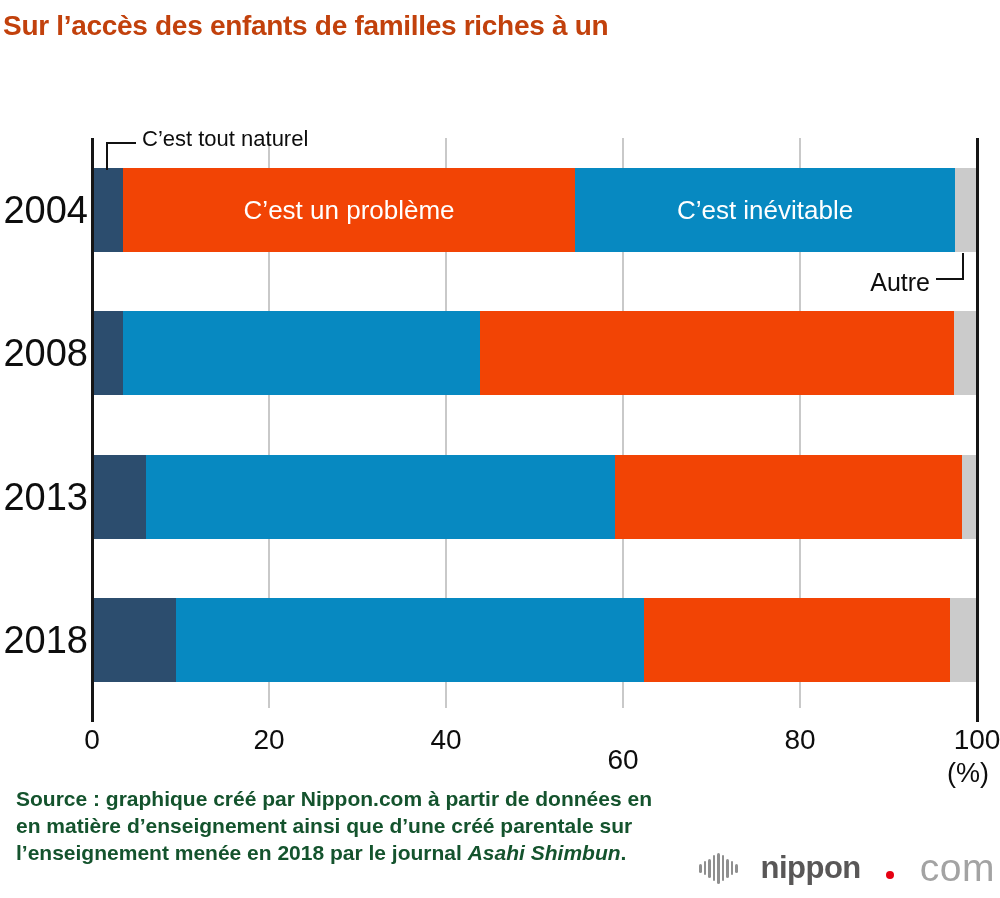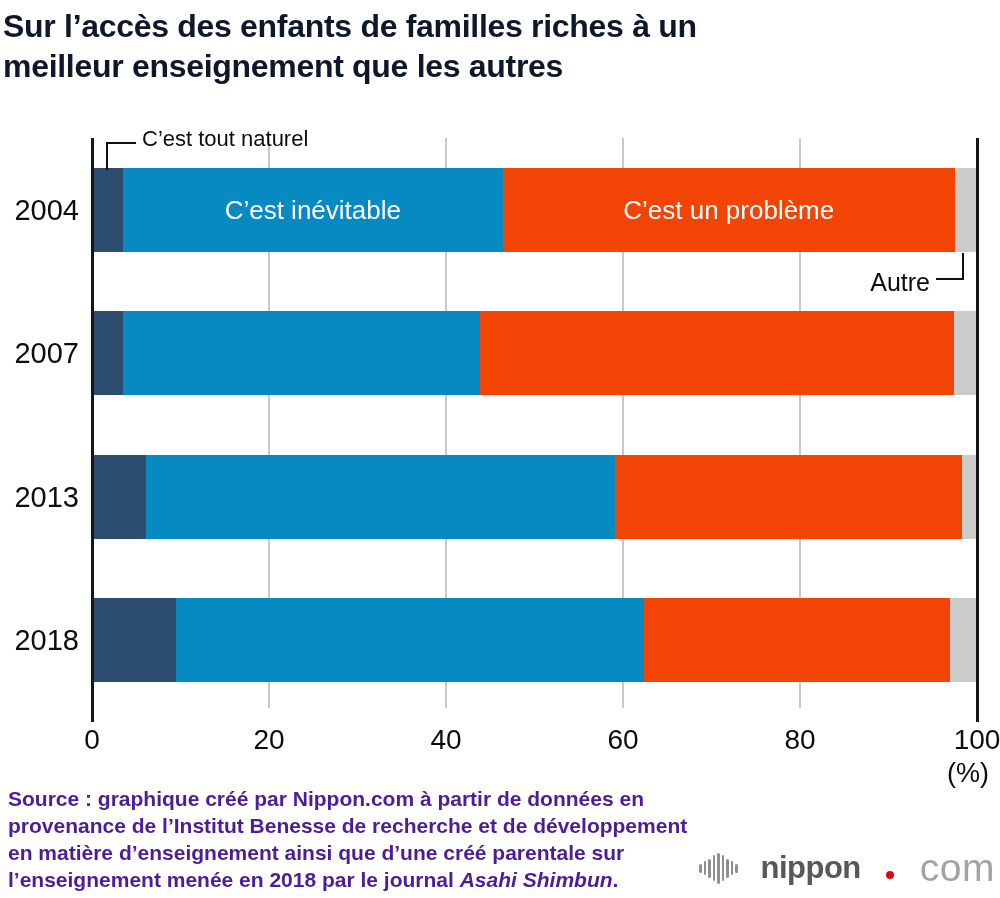--- a/index.html
+++ b/index.html
@@ -2,119 +2,117 @@
 <html><head>
 <meta charset="utf-8">
 <style>
   html,body{margin:0;padding:0;background:#fff;}
   .canvas{
     position:relative;width:1000px;height:898px;background:#ffffff;
     font-family:"Liberation Sans", sans-serif;color:#111;overflow:hidden;
   }
   .title{
     position:absolute;left:3px;top:6px;width:920px;
-    font-size:32px;font-weight:700;line-height:40px;letter-spacing:-0.3px;color:#0f172a;
+    font-size:28px;font-weight:700;line-height:40px;letter-spacing:-0.3px;color:#c2410c;
   }
   .layer{position:absolute;left:0;top:0;width:1000px;height:898px;}
   .vline{position:absolute;}
   .vline-gray{top:138px;height:570px;width:2px;background:#c9c9c9;}
   .vline-black{top:138px;height:584px;width:3px;background:#161616;}
   .bar-row{position:absolute;left:92px;width:885px;height:84px;display:flex;}
   .seg{
     height:100%;display:flex;align-items:center;justify-content:center;
     color:#ffffff;font-size:26px;white-space:nowrap;
   }
   .year-label{
-    position:absolute;left:0;width:79px;height:84px;
+    position:absolute;left:9px;width:79px;height:84px;
     display:flex;align-items:center;justify-content:flex-end;
-    font-size:29px;color:#0d0d0d;
+    font-size:38px;color:#0d0d0d;
   }
   .tick-label{position:absolute;top:724px;width:80px;text-align:center;font-size:28px;color:#0d0d0d;}
   .pct-label{position:absolute;top:758px;left:936px;width:64px;text-align:center;font-size:27px;color:#0d0d0d;}
   .callout-natural{position:absolute;left:142px;top:126px;font-size:22px;color:#0d0d0d;white-space:nowrap;}
   .conn-natural{position:absolute;left:106px;top:142px;width:28px;height:26px;
     border-left:2.5px solid #111;border-top:2.5px solid #111;}
   .callout-autre{position:absolute;left:830px;top:268px;width:100px;text-align:right;font-size:25px;color:#0d0d0d;}
   .conn-autre{position:absolute;left:936px;top:253px;width:26px;height:25px;
     border-right:2.5px solid #111;border-bottom:2.5px solid #111;}
   .source{
-    position:absolute;left:8px;top:785px;width:780px;
-    font-size:21px;font-weight:700;line-height:27px;color:#4c1d95;
+    position:absolute;left:16px;top:785px;width:780px;
+    font-size:21px;font-weight:700;line-height:27px;color:#14532d;
   }
   .logo{position:absolute;right:5px;top:848px;height:40px;display:flex;align-items:center;gap:23px;}
   .logo-bars{display:flex;align-items:center;gap:2px;height:34px;}
   .logo-bar{width:2.5px;background:#8f8f8f;border-radius:2px;}
   .logo-nippon{font-size:31px;font-weight:700;color:#595757;letter-spacing:-0.5px;}
   .logo-dot{width:8px;height:8px;border-radius:50%;margin:14px 3px 0 2px;}
   .logo-com{font-size:39px;font-weight:400;color:#a3a3a3;letter-spacing:0.5px;}
 </style>
 </head>
 <body>
 
 <div class="canvas">
 
   <div class="title">
     <div>Sur l’accès des enfants de familles riches à un</div>
-    <div>meilleur enseignement que les autres</div>
   </div>
 
   <div class="layer" id="plot">
       <div class="vline vline-gray" style="left: 268px;"></div>
       <div class="vline vline-gray" style="left: 445px;"></div>
       <div class="vline vline-gray" style="left: 622px;"></div>
       <div class="vline vline-gray" style="left: 799px;"></div>
       <div class="bar-row" style="top: 168px; height: 84px;">
         <div class="seg" style="width: 3.5%; background: rgb(44, 77, 110);"></div>
+        <div class="seg" style="width: 51.1%; background: rgb(242, 68, 5);">C’est un problème</div>
         <div class="seg" style="width: 42.9%; background: rgb(7, 137, 193);">C’est inévitable</div>
-        <div class="seg" style="width: 51.1%; background: rgb(242, 68, 5);">C’est un problème</div>
         <div class="seg" style="width: 2.5%; background: rgb(203, 203, 203);"></div>
       </div>
       <div class="year-label" style="top: 168px;">2004</div>
       <div class="bar-row" style="top: 311px; height: 84px;">
         <div class="seg" style="width: 3.5%; background: rgb(44, 77, 110);"></div>
         <div class="seg" style="width: 40.3%; background: rgb(7, 137, 193);"></div>
         <div class="seg" style="width: 53.6%; background: rgb(242, 68, 5);"></div>
         <div class="seg" style="width: 2.6%; background: rgb(203, 203, 203);"></div>
       </div>
-      <div class="year-label" style="top: 311px;">2007</div>
+      <div class="year-label" style="top: 311px;">2008</div>
       <div class="bar-row" style="top: 455px; height: 84px;">
         <div class="seg" style="width: 6.1%; background: rgb(44, 77, 110);"></div>
         <div class="seg" style="width: 53%; background: rgb(7, 137, 193);"></div>
         <div class="seg" style="width: 39.2%; background: rgb(242, 68, 5);"></div>
         <div class="seg" style="width: 1.7%; background: rgb(203, 203, 203);"></div>
       </div>
       <div class="year-label" style="top: 455px;">2013</div>
       <div class="bar-row" style="top: 598px; height: 84px;">
         <div class="seg" style="width: 9.5%; background: rgb(44, 77, 110);"></div>
         <div class="seg" style="width: 52.9%; background: rgb(7, 137, 193);"></div>
         <div class="seg" style="width: 34.5%; background: rgb(242, 68, 5);"></div>
         <div class="seg" style="width: 3.1%; background: rgb(203, 203, 203);"></div>
       </div>
       <div class="year-label" style="top: 598px;">2018</div>
       <div class="vline vline-black" style="left: 90.5px;"></div>
       <div class="tick-label" style="left: 52px;">0</div>
       <div class="tick-label" style="left: 229px;">20</div>
       <div class="tick-label" style="left: 406px;">40</div>
-      <div class="tick-label" style="left: 583px;">60</div>
+      <div class="tick-label" style="left: 583px; margin-top: 20px;">60</div>
       <div class="tick-label" style="left: 760px;">80</div>
       <div class="vline vline-black" style="left: 975.5px;"></div>
       <div class="tick-label" style="left: 937px;">100</div>
     </div>
 
   <div class="conn-natural"></div>
   <div class="callout-natural">C’est tout naturel</div>
 
   <div class="conn-autre"></div>
   <div class="callout-autre">Autre</div>
 
   <div class="pct-label">(%)</div>
 
   <div class="source">
     <div>Source : graphique créé par Nippon.com à partir de données en</div>
-    <div>provenance de l’Institut Benesse de recherche et de développement</div>
     <div>en matière d’enseignement ainsi que d’une créé parentale sur</div>
     <div><span>l’enseignement menée en 2018 par le journal </span><i>Asahi Shimbun</i><span>.</span></div>
   </div>
 
   <div class="logo">
     <div class="logo-bars" id="logo-bars">
         <span class="logo-bar" style="height: 9px;"></span>
         <span class="logo-bar" style="height: 14px;"></span>
         <span class="logo-bar" style="height: 19px;"></span>
         <span class="logo-bar" style="height: 26px;"></span>

